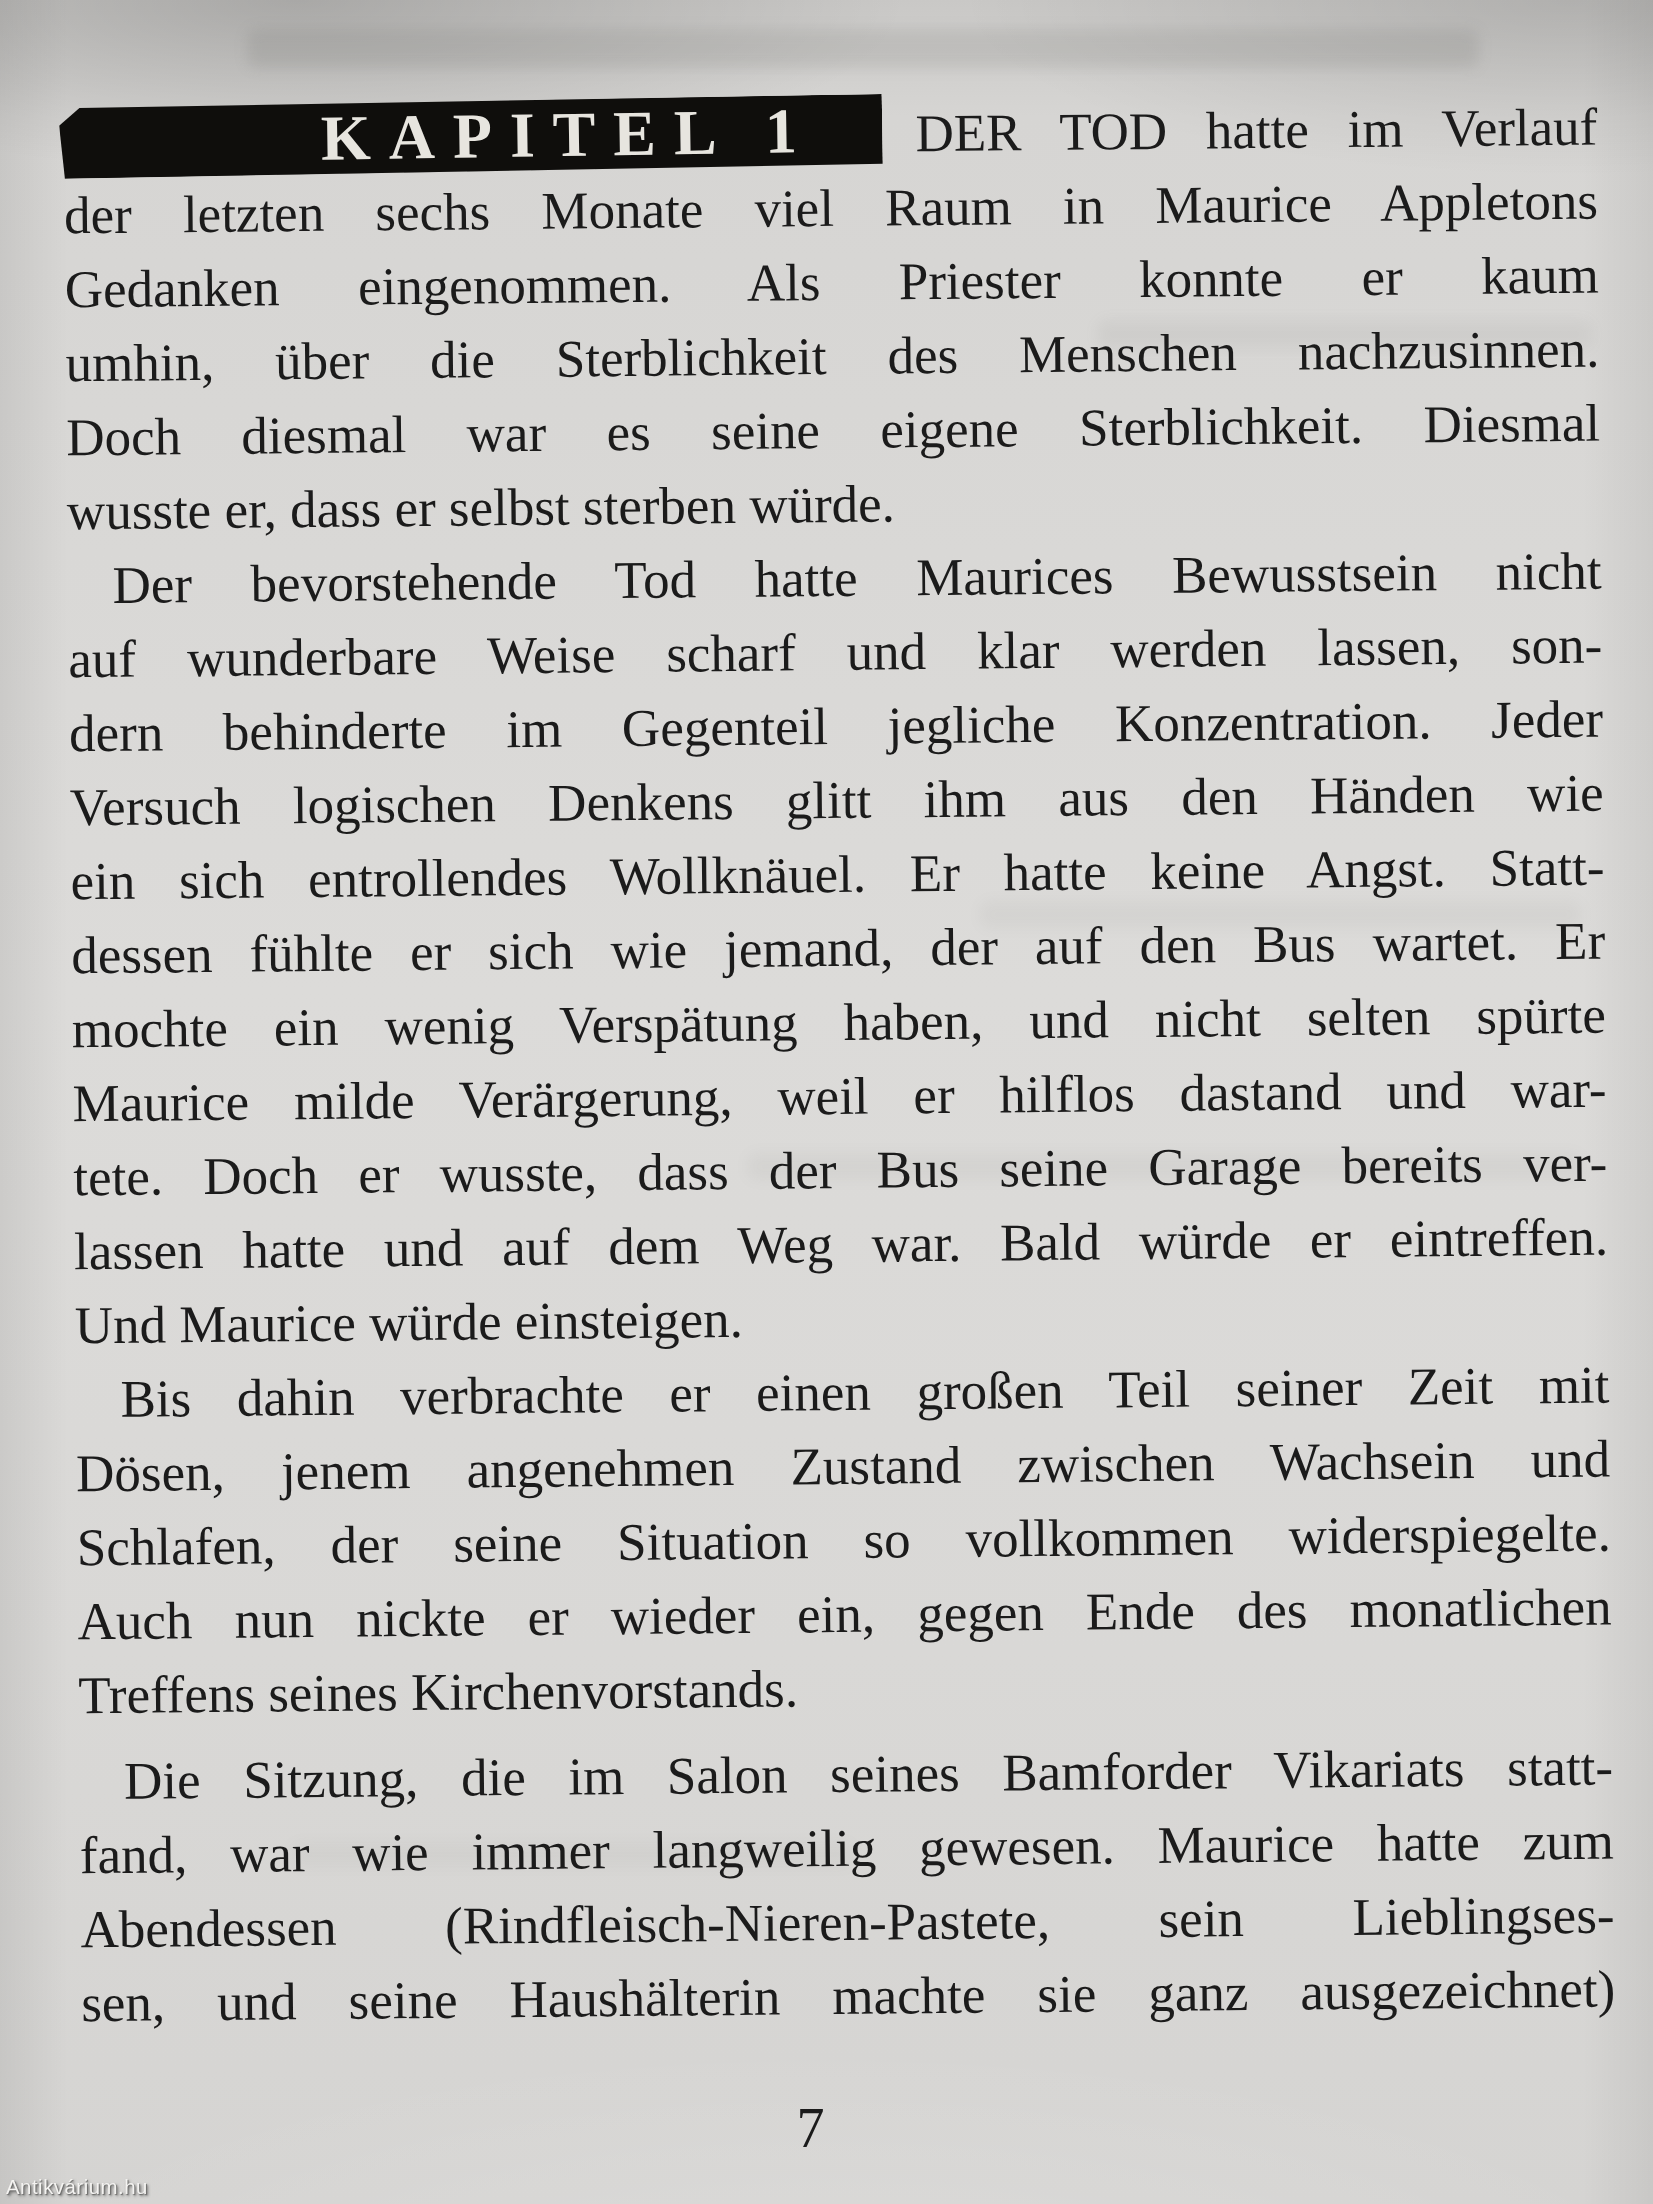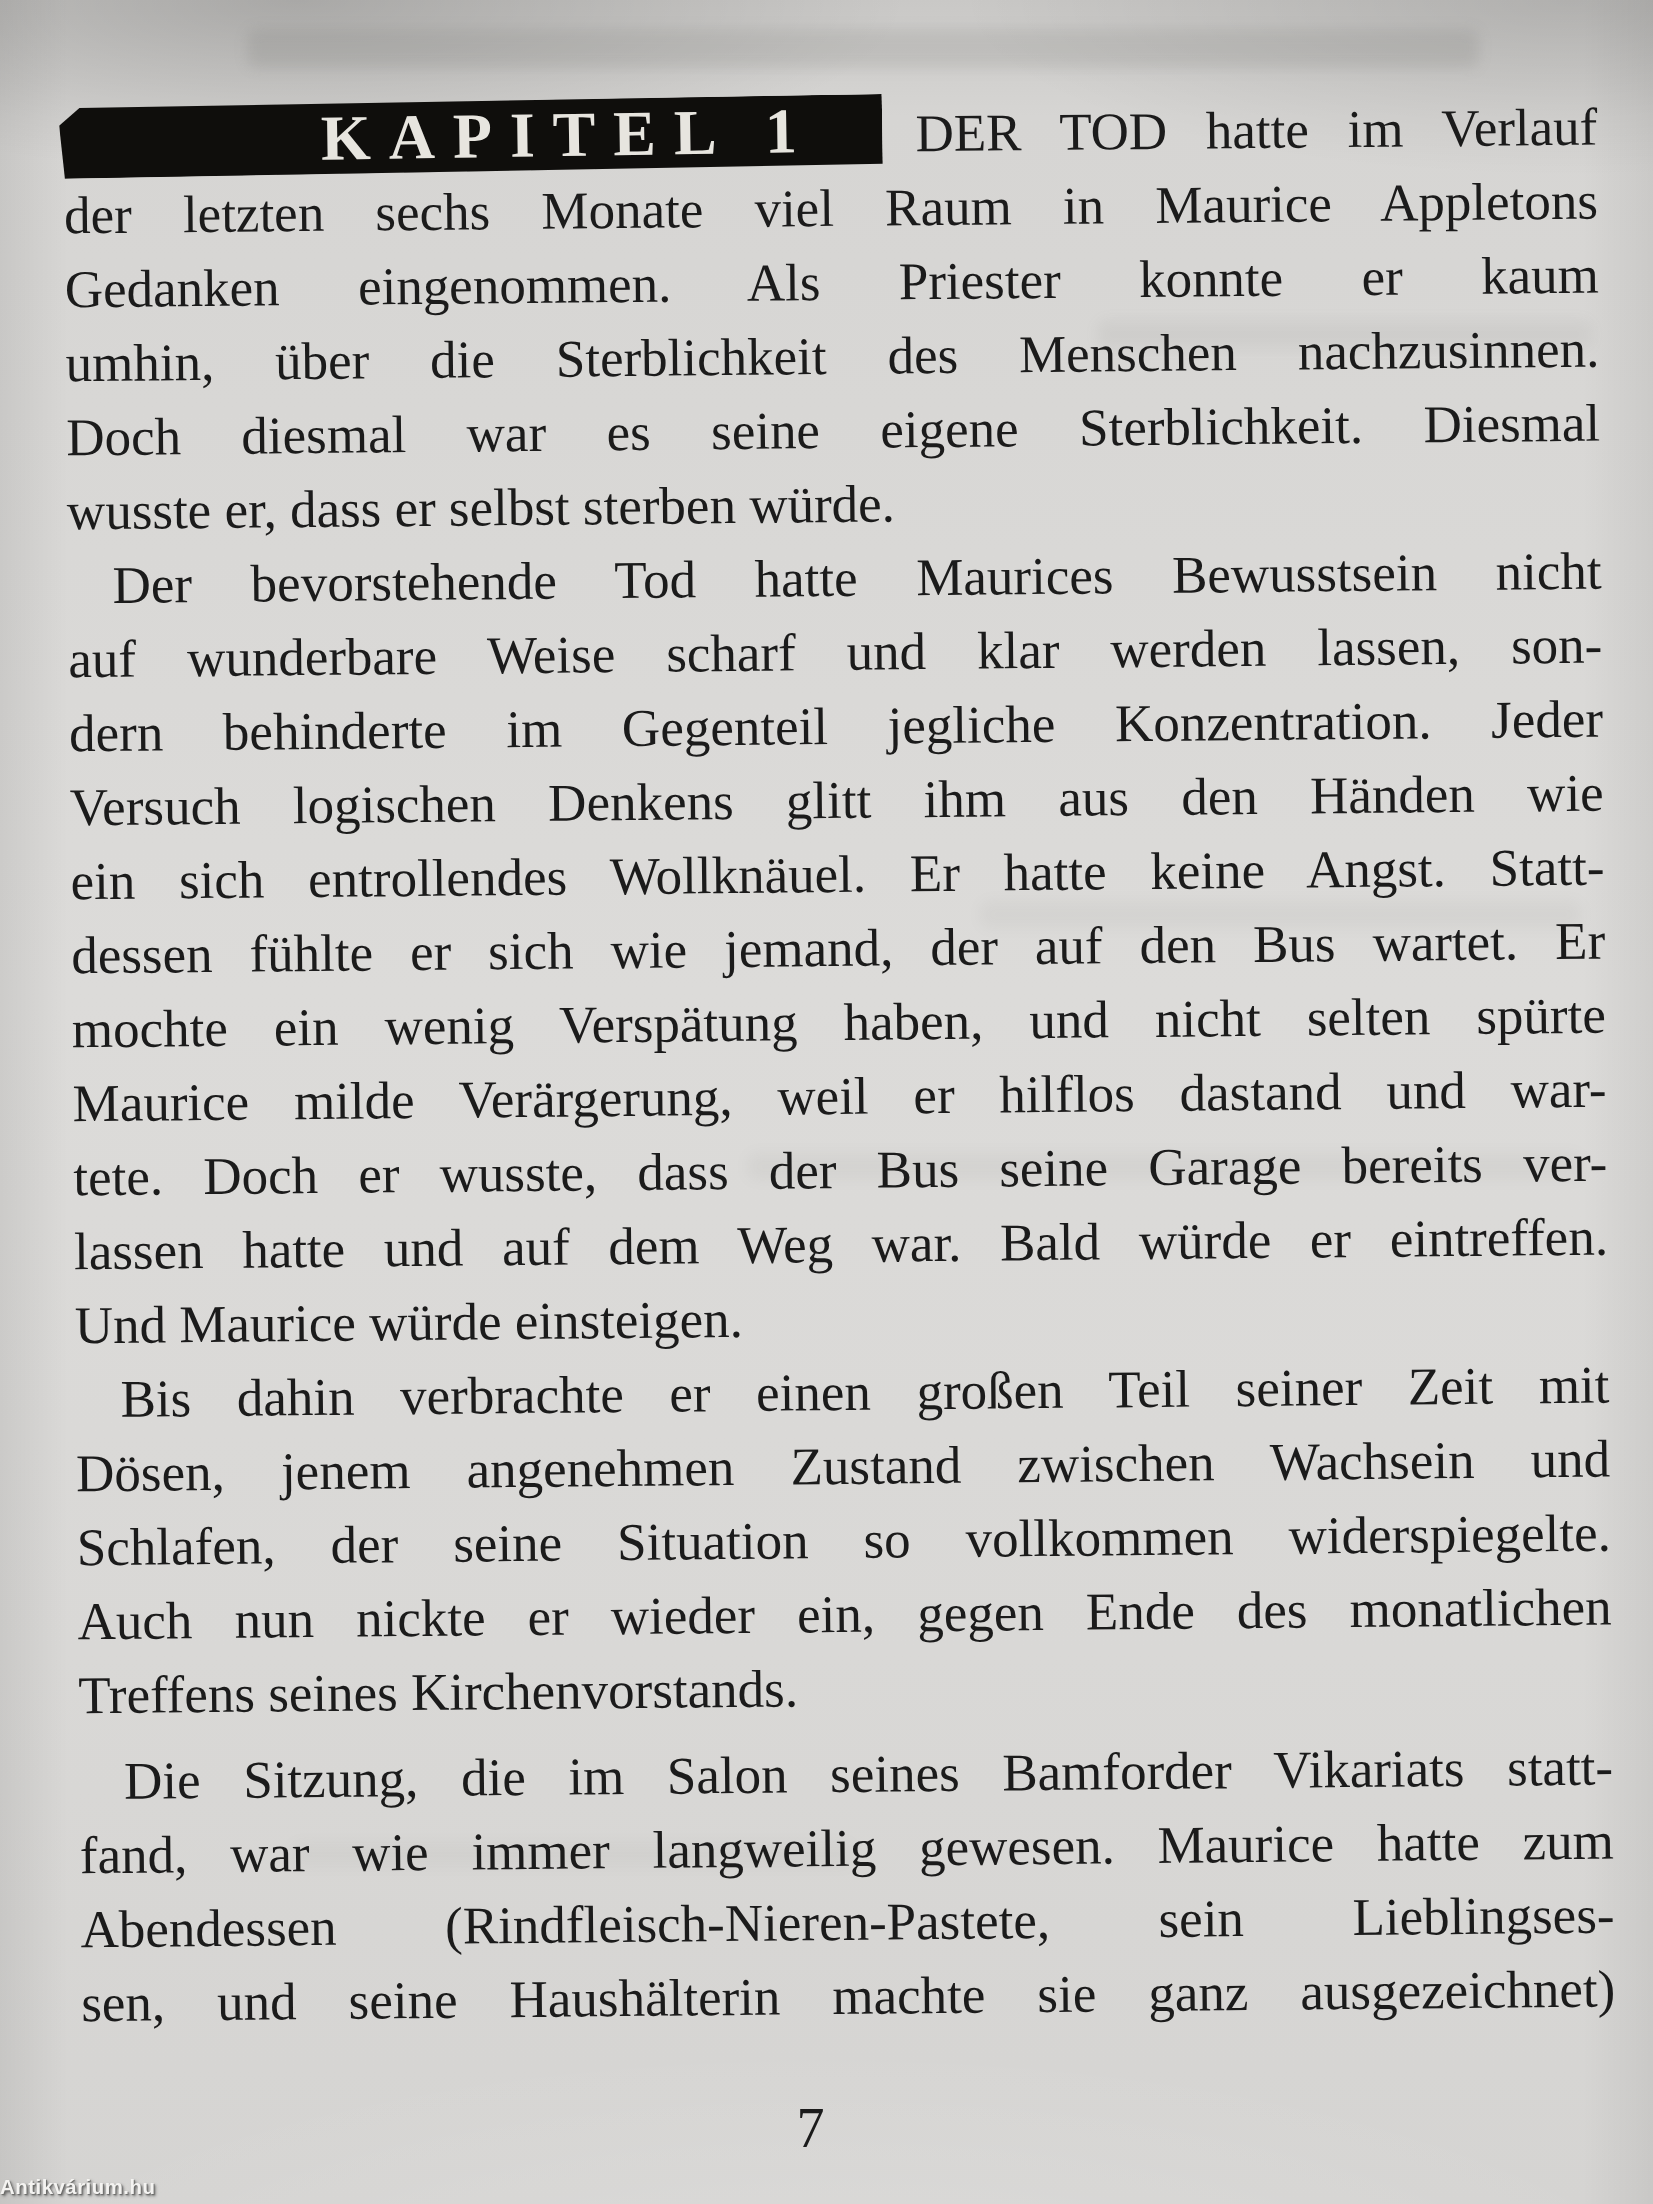--- a/index.html
+++ b/index.html
@@ -96,24 +96,24 @@
     position: absolute;
     left: 0;
     top: 2096px;
     width: 1621px;
     text-align: center;
     font-size: 56px;
     color: #1b1b1b;
   }
   .watermark {
     position: absolute;
-    left: 0;
+    left: 6px;
     top: 2176px;
     font-family: "Liberation Sans", "DejaVu Sans", sans-serif;
-    font-weight: bold;
+    font-weight: normal;
     font-size: 20.4px;
     color: #f4f3f1;
     text-shadow: 1px 1px 1px #6a6a68, 1.9px 1.9px 2.9px rgba(60,60,60,0.7);
     letter-spacing: 0.5px;
   }
 </style>
 </head>
 <body>
 
 <div class="page">

